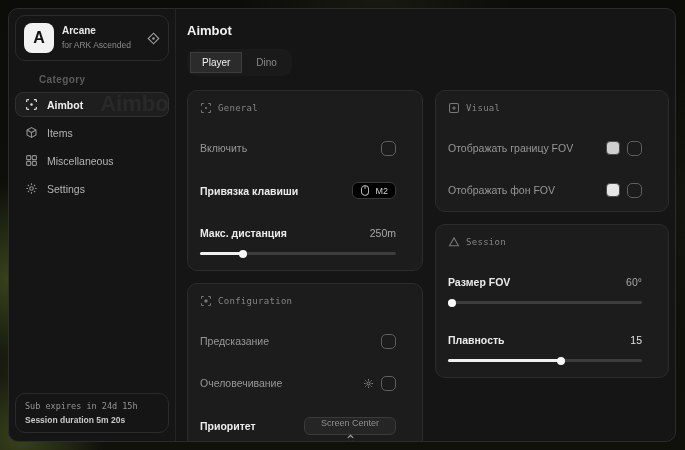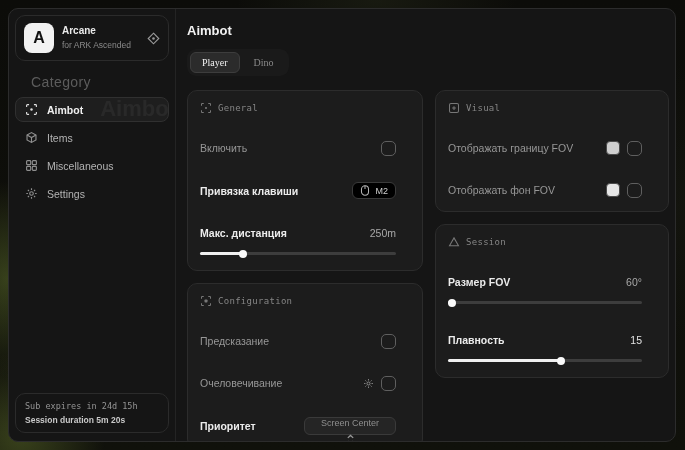--- a/index.html
+++ b/index.html
@@ -21,39 +21,39 @@
   }
   
   .sidebar { width:167px; min-width:167px; border-right:1px solid #242424; display:flex; flex-direction:column; padding:6px 6px 8px 6px; }
   .brand-card { border:1px solid #2b2b2b; border-radius:10px; padding:7px 8px; display:flex; align-items:center; gap:8px; }
   .logo { width:30px; height:30px; background:#f2f2f2; border-radius:8px; display:flex; align-items:center; justify-content:center;
           color:#111; font-weight:bold; font-size:16px; }
   .brand-text { flex:1; line-height:1.25; }
   .brand-name { font-size:10px; font-weight:bold; color:#eaeaea; }
   .brand-sub { font-size:8.5px; color:#8a8a8a; margin-top:2px; }
   .target-ico { color:#9a9a9a; display:flex; }
-  .category { font-size:14px; color:#5c5c5c; margin:13px 0 7px 16px; letter-spacing:.4px; }
+  .category { font-size:10px; color:#5c5c5c; margin:13px 0 7px 24px; letter-spacing:.4px;font-weight:bold; }
   .nav { display:flex; flex-direction:column; gap:3px; }
   .nav-item { position:relative; height:25px; display:flex; align-items:center; gap:9px; padding:0 9px; border-radius:8px;
               border:1px solid transparent; overflow:hidden; cursor:default; }
   .nav-item .ni-ico { color:#8f8f8f; display:flex; width:13px; justify-content:center; }
   .nav-item .ni-label { font-size:10.5px; color:#b4b4b4; }
   .nav-item.active { background:#1e1e1e; border-color:#303030; }
   .nav-item.active .ni-label { color:#f0f0f0; font-weight:bold; }
   .nav-item.active .ni-ico { color:#e0e0e0; }
   .ghost { position:absolute; right:-8px; top:-2px; font-size:22px; font-weight:bold; color:rgba(255,255,255,0.05); pointer-events:none; }
   .side-spacer { flex:1; }
   .session-card { border:1px solid #2b2b2b; border-radius:10px; padding:7px 9px; }
   .sess-line1 { font-family:"DejaVu Sans Mono", monospace; font-size:8.5px; color:#949494; }
   .sess-line2 { font-size:8.5px; font-weight:bold; color:#c9c9c9; margin-top:4px; }
   
   .main { flex:1; padding:14px 7px 0 11px; }
   .page-title { font-size:13px; font-weight:bold; color:#f2f2f2; }
   .tabs { display:inline-flex; gap:2px; background:#1a1a1a; border-radius:9px; padding:3px; margin-top:11px; }
-  .tab { font-size:10px; padding:4px 11px; border-radius:6px; color:#8a8a8a; border:1px solid transparent; cursor:default;font-family:Liberation Serif, serif; }
+  .tab { font-size:10px; padding:4px 11px; border-radius:0; color:#8a8a8a; border:1px solid transparent; cursor:default; }
   .tab.active { background:#2b2b2b; border-color:#3d3d3d; color:#f2f2f2; }
   .cols { display:flex; gap:12px; margin-top:14px; align-items:flex-start; }
   .col-l { width:236px; } .col-r { width:234px; }
   .panel { background:#1c1c1c; border:1px solid #2c2c2c; border-radius:10px; padding:11px 26px 13px 12px; margin-bottom:12px; }
   .p-head { display:flex; align-items:center; gap:6px; color:#777; }
   .p-title { font-family:"DejaVu Sans Mono", monospace; font-size:9px; color:#858585; letter-spacing:.3px; }
   .row { display:flex; align-items:center; justify-content:space-between; margin-top:26px; min-height:16px; }
   .lbl-dim { font-size:10.5px; color:#979797; }
   .lbl-lit { font-size:10.5px; color:#ececec; font-weight:bold; }
   .val { font-size:10.5px; color:#a8a8a8; }

